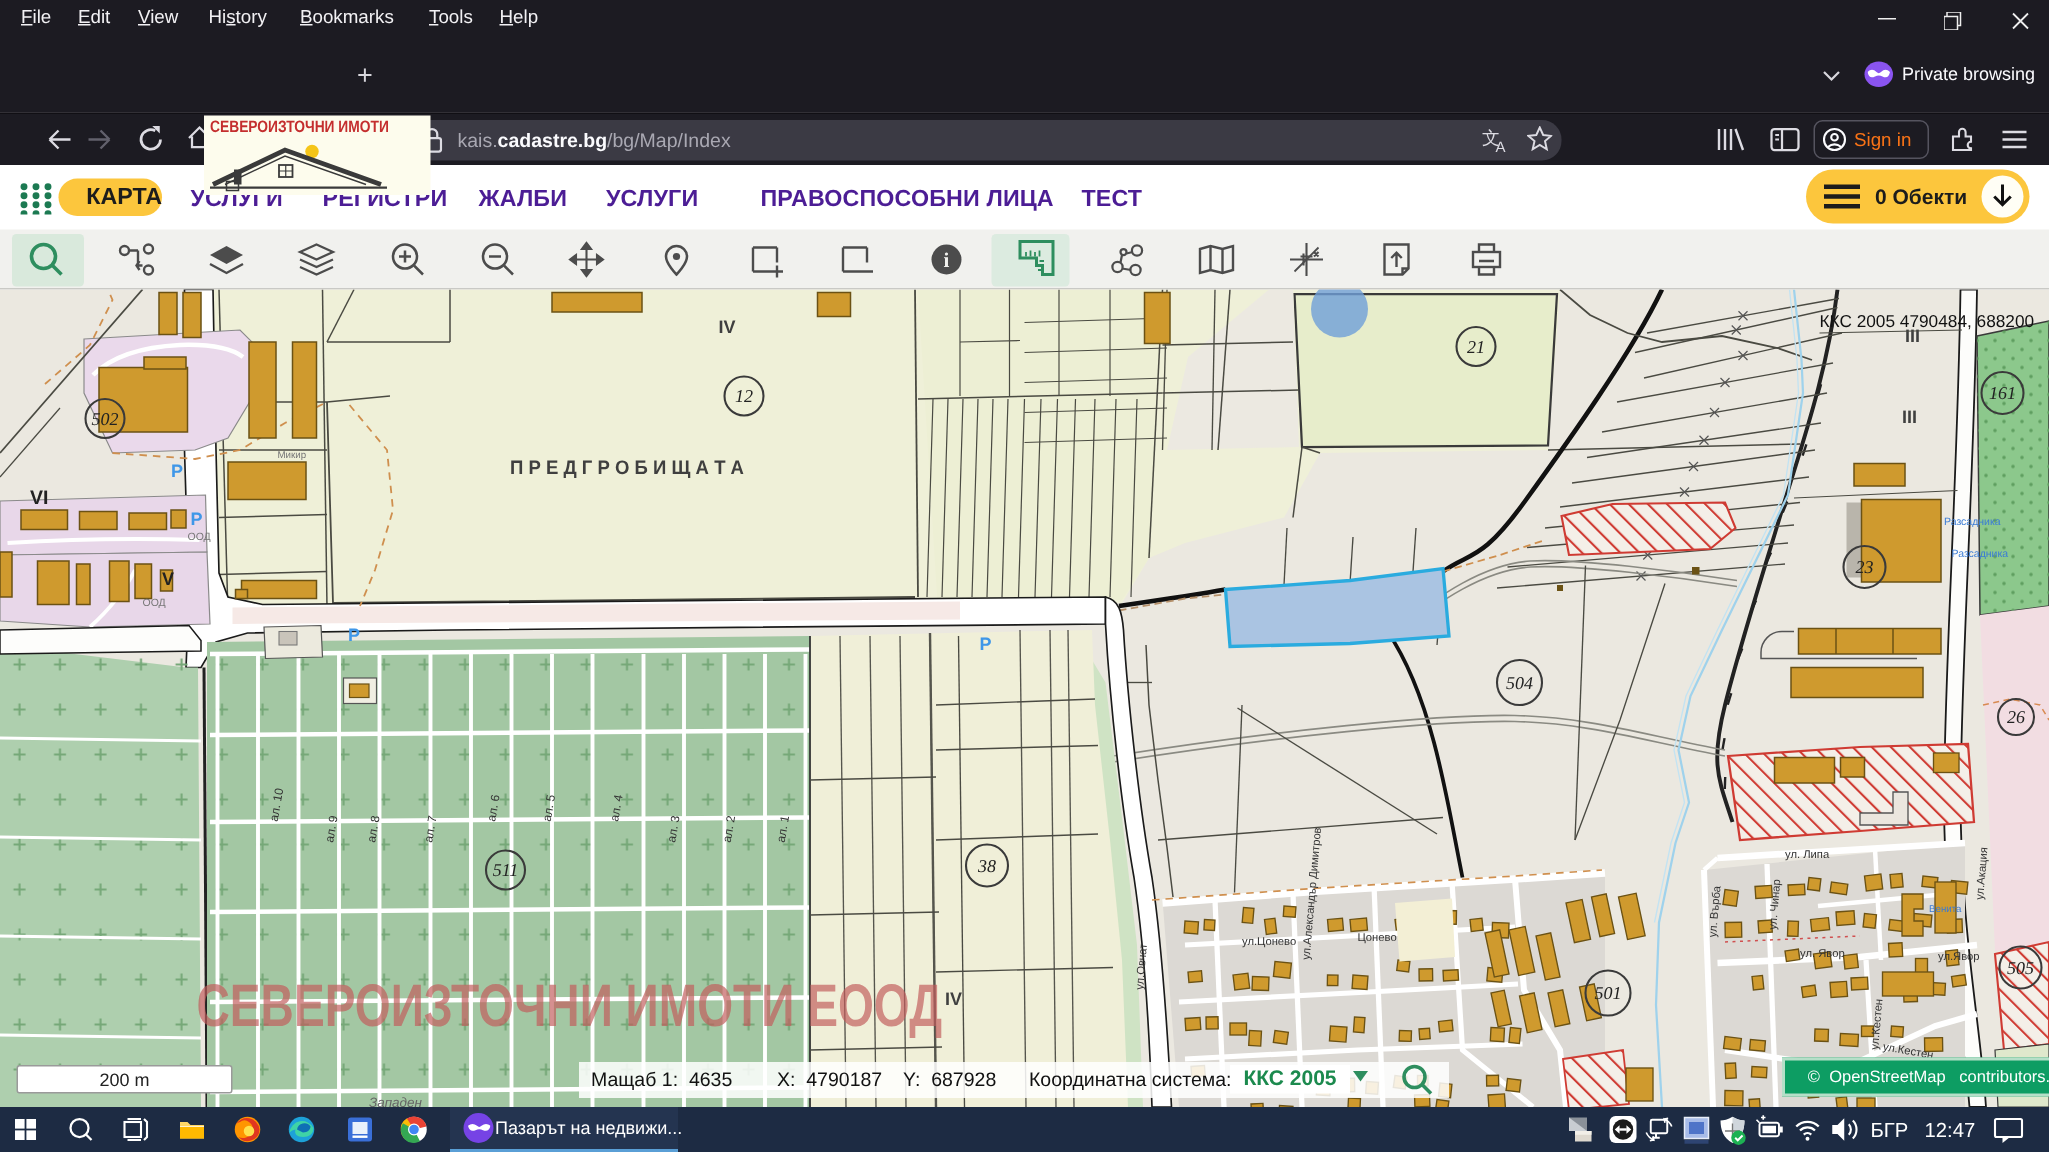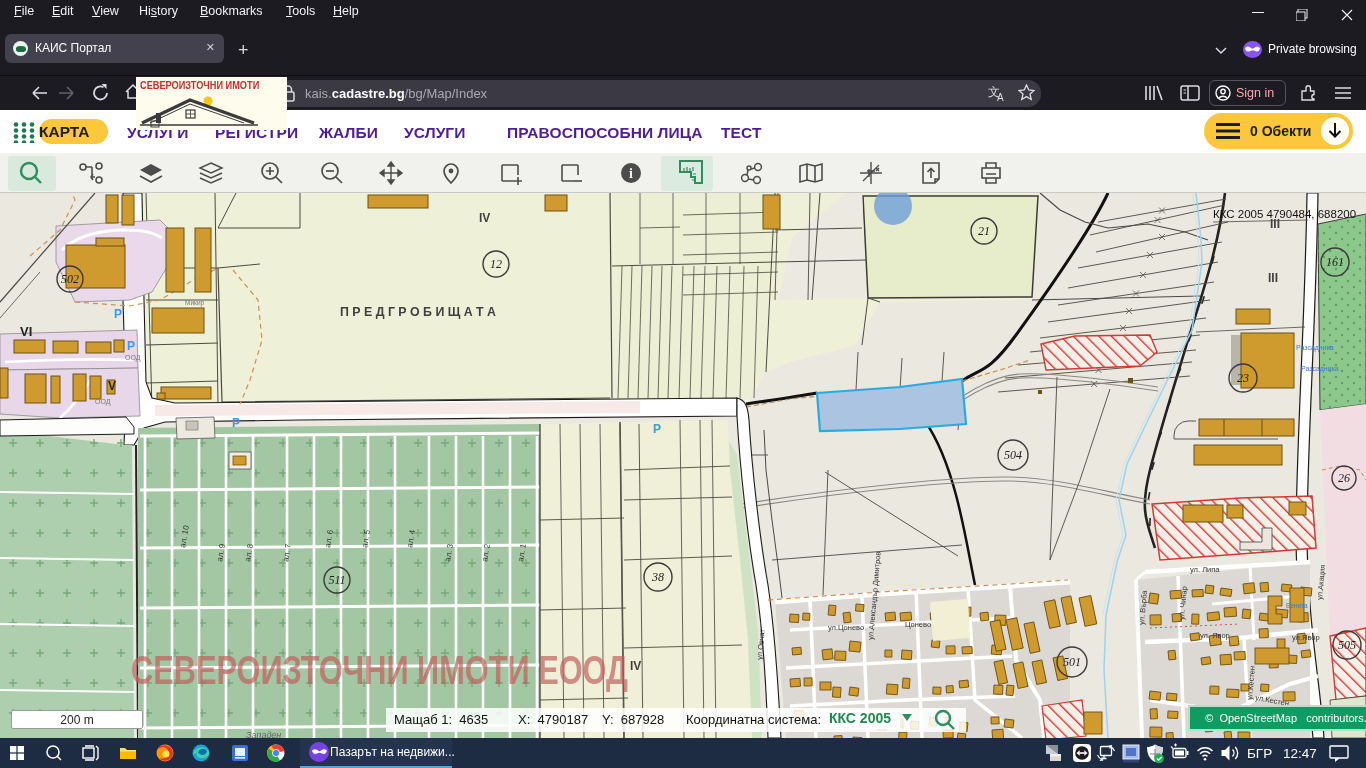--- a/index.html
+++ b/index.html
@@ -16,35 +16,35 @@
 #tab .cls{position:absolute;right:9px;top:7px;font-size:11px;color:#cfcfd8}
 #newtab{position:absolute;left:238px;top:40px;color:#d8d7dd;font-size:18px;font-weight:400}
 #winctl{position:absolute;right:0;top:0;height:28px;color:#eee}
 #winctl div{position:absolute;top:6px;width:12px;height:12px}
 #navbar{position:absolute;left:0;top:75px;width:1366px;height:35px;background:#1c1b22;border-top:1px solid #100f14}
 .navic{position:absolute;color:#dcdbe2}
 #urlpill{position:absolute;left:250px;top:4px;width:791px;height:27px;background:#3b3a44;border-radius:13px}
 #urltxt{position:absolute;left:305px;top:10px;font-size:13px;color:#a9a8b2}
 #urltxt b{color:#fbfbfe;font-weight:bold}
 #privbadge{position:absolute;left:1340px;top:41px;height:18px;color:#fbfbfe;font-size:13px}
-#signin{position:absolute;right:80px;top:4px;width:77px;height:26px;border:1px solid #55545f;border-radius:6px;color:#fca5a5;font-size:12.5px}
+#signin{position:absolute;right:80px;top:4px;width:77px;height:26px;border:1px solid #55545f;border-radius:6px;color:#f97316;font-size:12.5px}
 
 #header{position:absolute;left:0;top:110px;width:1366px;height:43px;background:#fff}
 .nav{position:absolute;top:14px;font-size:15.5px;font-weight:bold;color:#4c1d95;letter-spacing:.1px}
-#karta{position:absolute;left:39px;top:9px;width:69px;height:25px;background:#fcc63d;border-radius:13px;color:#1c1c1c;font-size:15.5px;font-weight:bold;text-align:left;line-height:25px}
+#karta{position:absolute;left:39px;top:9px;width:69px;height:25px;background:#fcc63d;border-radius:13px;color:#1c1c1c;font-size:15.5px;font-weight:bold;text-align:right;line-height:25px}
 #obpill{position:absolute;right:13px;top:3px;width:149px;height:36px;background:#fcc63d;border-radius:18px}
 #obpill .txt{position:absolute;left:46px;top:10px;font-size:14px;font-weight:bold;color:#1c1c1c}
 #obpill .circ{position:absolute;right:4px;top:4px;width:28px;height:28px;background:#fffef5;border-radius:50%}
 
 #toolbar{position:absolute;left:0;top:153px;width:1366px;height:40px;background:#f1f1ee;border-bottom:1px solid #c9c9c5}
 .ttile{position:absolute;top:3px;width:48px;height:35px;background:#d9e9dc;border-radius:3px}
 
 #map{position:absolute;left:0;top:193px;width:1366px;height:545px}
 
-#scalebox{position:absolute;left:11px;top:710px;width:132px;height:19px;background:#fff;border:1px solid #9a9a9a;border-radius:2px;font-size:12px;color:#222;text-align:center;line-height:18px}
+#scalebox{position:absolute;left:11px;top:710px;width:144px;height:19px;background:#fff;border:1px solid #9a9a9a;border-radius:2px;font-size:12px;color:#222;text-align:center;line-height:18px}
 #statusbar{position:absolute;left:386px;top:708px;height:24px;font-size:13px;color:#111}
 #statusbar span{white-space:nowrap}
 #osm{position:absolute;left:1188px;top:705px;width:196px;height:26px;background:#0d9d63;border:2px solid #b5dfc8;color:#fff;font-size:11px;line-height:22px;text-align:center;white-space:nowrap;overflow:hidden}
 
 #taskbar{position:absolute;left:0;top:738px;width:1366px;height:30px;background:#1d2b43}
 .tbtn{position:absolute;top:0;height:30px}
 #tbtn1{left:300px;width:152px;background:#243450;border-bottom:2px solid #5a9fd6}
 #tbtn2{left:456px;width:160px;background:#42505f;border-bottom:2px solid #76b9ed}
 .tbtxt{position:absolute;left:30px;top:7px;font-size:12px;color:#fff;white-space:nowrap}
 .ffpriv{position:absolute;left:9px;top:4px;width:20px;height:20px;border-radius:50%;background:#7643e5}
@@ -67,25 +67,20 @@
     <div id="winctl">
       <div style="right:102px;top:12px;border-top:1px solid #eee"></div>
       <div style="right:58px;top:7px"><svg width="12" height="12">
             <rect x="2" y="0" width="9" height="9" fill="none" stroke="#eee"></rect>
             <rect x="0" y="3" width="9" height="9" fill="#1c1b22" stroke="#eee"></rect>
           </svg></div>
       <div style="right:13px;top:7px"><svg width="12" height="12">
             <path d="M1 1 L11 11 M11 1 L1 11" stroke="#eee" stroke-width="1.2"></path>
           </svg></div>
     </div>
-    <div id="tab">
-        <div class="fav"></div>
-        <div class="ttl">КАИС Портал</div>
-        <div class="cls">✕</div>
-      </div>
     <div id="newtab">+</div>
     <div id="privbadge">
         <svg style="position:absolute;left:-127px;top:1px" width="16" height="16">
           <path d="M3 6 L8 11 L13 6" stroke="#d8d7dd" stroke-width="1.5" fill="none"></path>
         </svg>
         <span style="position:absolute;left:-97px;top:0px;width:19px;height:17px;background:#8a54f0;border-radius:50%"></span>
         <svg style="position:absolute;left:-95px;top:4px" width="15" height="10">
           <path d="M0 3 Q3 0 6 3 Q7.5 4.5 9 3 Q12 0 15 3 Q14 8 10 6 Q7.5 4.5 5 6 Q1 8 0 3" fill="#fff"></path>
         </svg>
         <span style="position:absolute;left:-72px;top:1px;white-space:nowrap;font-size:12px">Private browsing</span>

